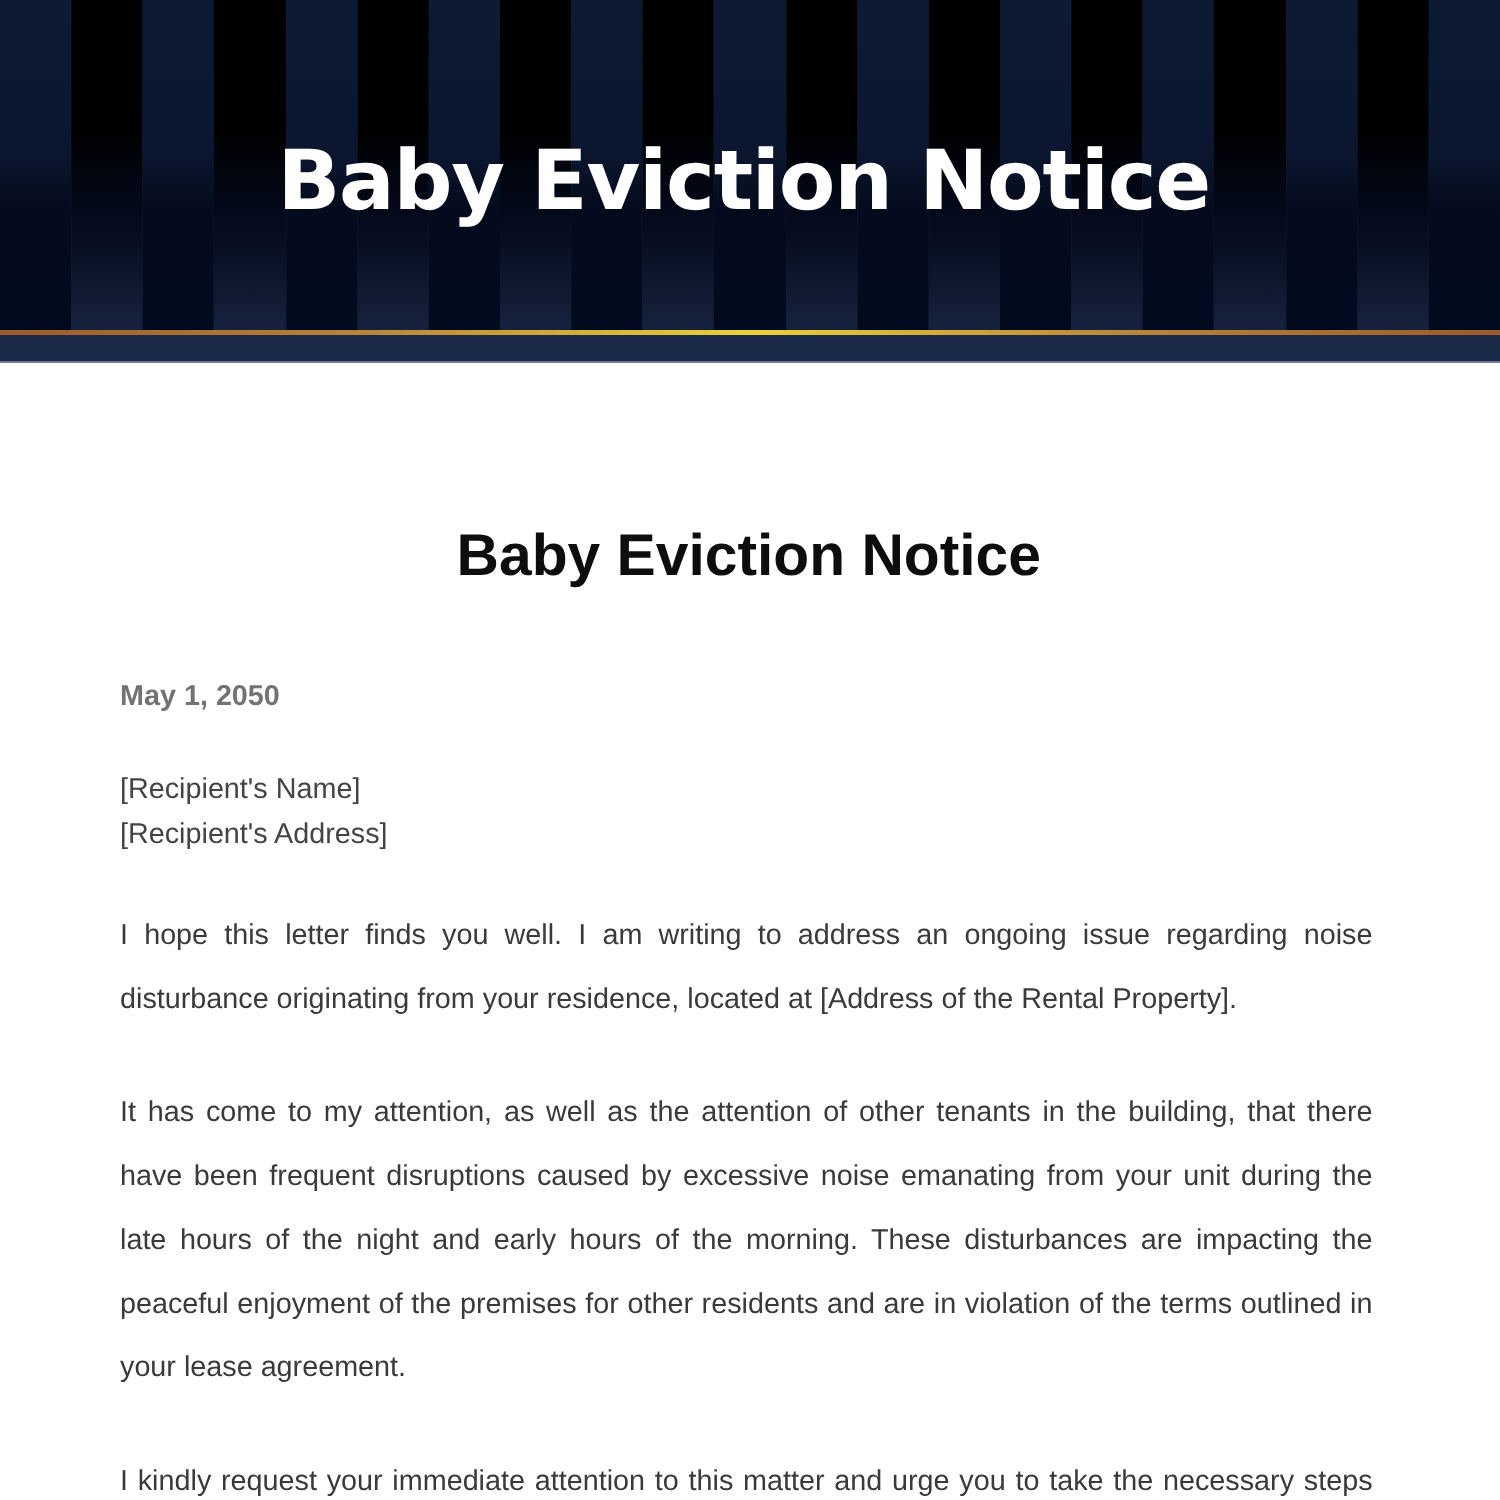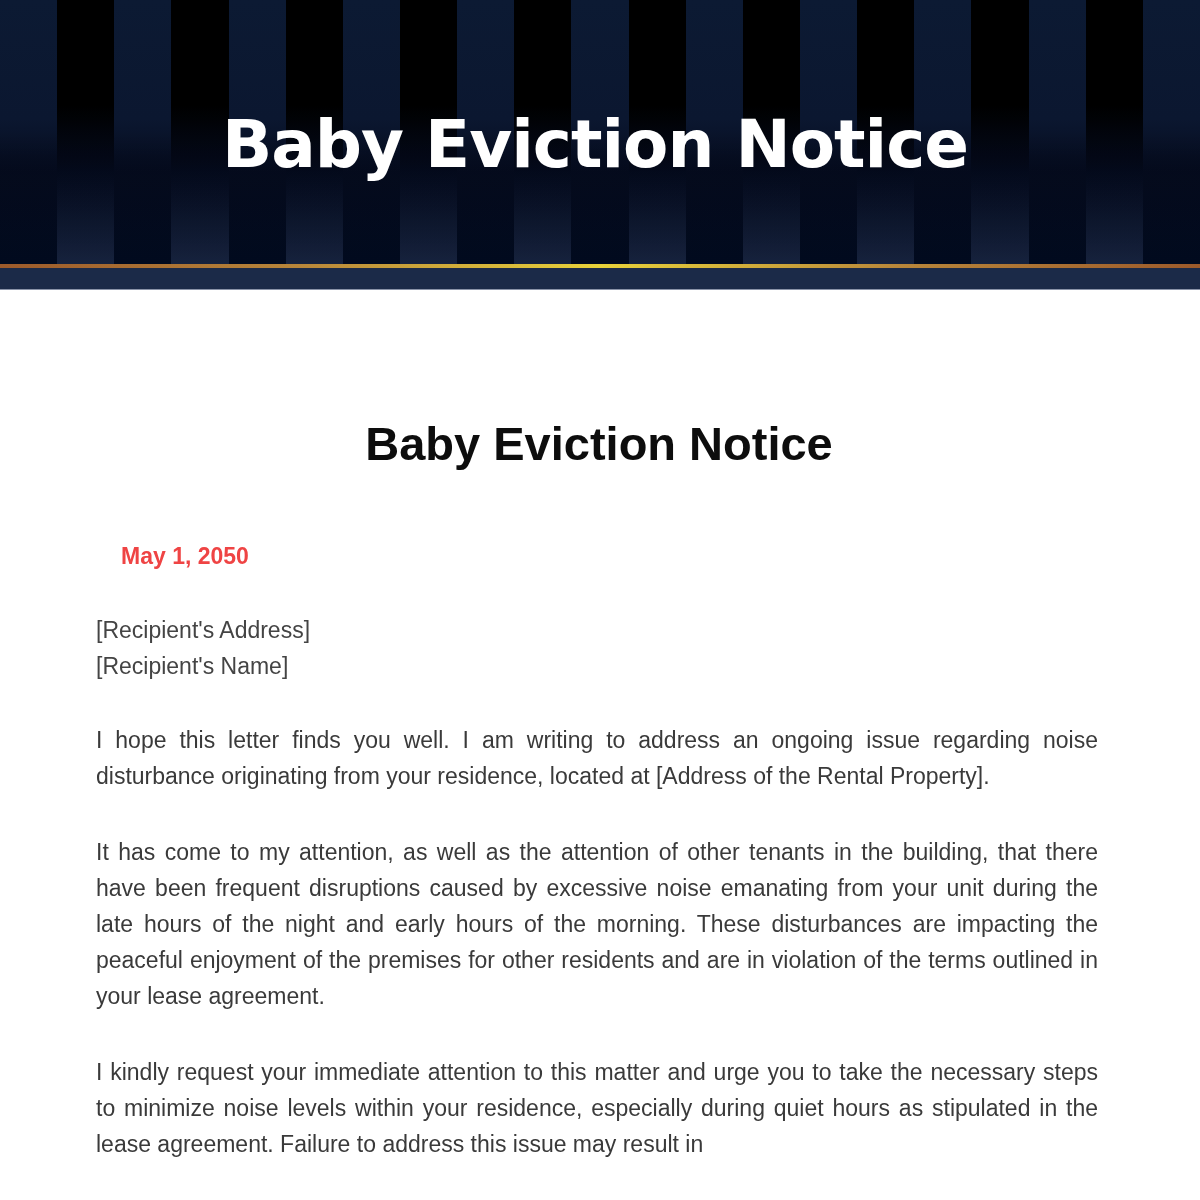--- a/index.html
+++ b/index.html
@@ -39,26 +39,26 @@
 
   .doc {
     position: absolute; left: 96px; top: 410px; width: 1002px;
     color: #333333;
   }
   .doc-title {
     text-align: center; font-family: "Liberation Sans", sans-serif; font-weight: bold;
     color: #0d0d0d; font-size: 47px; line-height: 68px; margin-left: 4px;
   }
   .date {
-    margin-top: 62px; font-weight: bold; color: #ef4444; font-size: 23px; line-height: 32px; margin-left: 25px;
+    margin-top: 62px; font-weight: bold; color: #737373; font-size: 23px; line-height: 32px;
   }
   .recipient { margin-top: 40px; font-size: 23px; line-height: 36px; color: #444444; }
   .salutation { margin-top: 36px; font-weight: bold; color: #111111; font-size: 23px; line-height: 32px; }
   .para {
-    margin-top: 40px; font-size: 23px; line-height: 36px; color: #3a3a3a;
+    margin-top: 40px; font-size: 23px; line-height: 51px; color: #3a3a3a;
     text-align: justify;
   }
   .para.first { margin-top: 38px; }
 </style>
 </head>
 <body>
 
 <div class="banner">
   <div class="stripes">
     <div class="stripe a"></div>
@@ -86,19 +86,19 @@
   <div class="stripe-shade"></div>
   <div class="gold-line"></div>
   <div class="band"></div>
   <h1 class="banner-title">Baby Eviction Notice</h1>
 </div>
 
 <div class="doc">
   <h2 class="doc-title">Baby Eviction Notice</h2>
   <div class="date">May 1, 2050</div>
   <div class="recipient">
+    <div>[Recipient's Name]</div>
     <div>[Recipient's Address]</div>
-    <div>[Recipient's Name]</div>
   </div>
   <p class="para first">I hope this letter finds you well. I am writing to address an ongoing issue regarding noise disturbance originating from your residence, located at [Address of the Rental Property].</p>
   <p class="para">It has come to my attention, as well as the attention of other tenants in the building, that there have been frequent disruptions caused by excessive noise emanating from your unit during the late hours of the night and early hours of the morning. These disturbances are impacting the peaceful enjoyment of the premises for other residents and are in violation of the terms outlined in your lease agreement.</p>
   <p class="para">I kindly request your immediate attention to this matter and urge you to take the necessary steps to minimize noise levels within your residence, especially during quiet hours as stipulated in the lease agreement. Failure to address this issue may result in</p>
 </div>
 
 </body></html>

